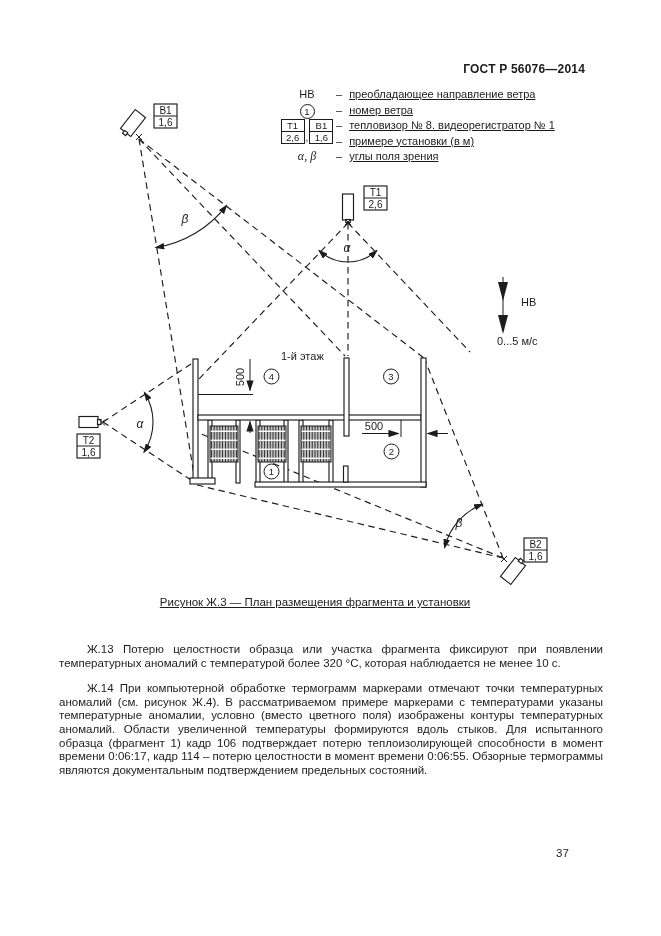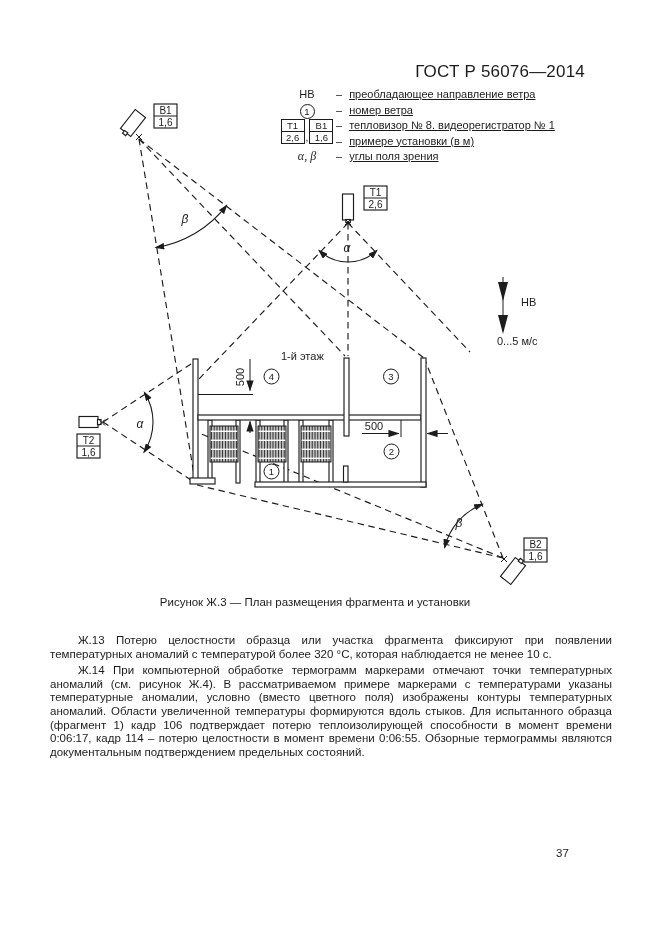--- a/index.html
+++ b/index.html
@@ -1,19 +1,19 @@
 <!DOCTYPE html>
 <html><head>
 <meta charset="utf-8">
 <style>
   html,body{margin:0;padding:0;background:#e8e8e8;}
   #page{position:relative;width:661px;height:936px;background:#ffffff;margin:0 auto;
         font-family:"Liberation Sans",sans-serif;color:#1c1c1c;overflow:hidden;}
   #doc-header{position:absolute;left:330px;top:62px;width:255px;text-align:right;
-        font-size:17px;font-weight:normal;letter-spacing:.2px;}
+        font-size:12px;font-weight:bold;letter-spacing:.2px;}
   
   .legend-row{position:absolute;left:278px;display:flex;align-items:flex-start;font-size:11px;line-height:13px;}
   .legend-sym{width:58px;display:flex;justify-content:center;align-items:flex-end;flex-shrink:0;}
   .ldash{margin:0 7px 0 0;}
   .legend-text{white-space:nowrap;text-decoration:underline;}
   .circ-num{display:inline-block;width:13px;height:13px;border:1px solid #1c1c1c;border-radius:50%;
         font-size:9.5px;line-height:13px;text-align:center;}
   .mbox{border:1px solid #1c1c1c;background:#fff;}
   .mbox div{width:22px;height:11px;line-height:11.5px;text-align:center;font-size:9.5px;}
   .mbox div + div{border-top:1px solid #1c1c1c;}
@@ -27,23 +27,23 @@
   .solid{stroke:#1c1c1c;stroke-width:1.15;fill:#fff;}
   .thin{stroke:#1c1c1c;stroke-width:1;fill:none;}
   .dash{stroke:#1c1c1c;stroke-width:1.15;fill:none;stroke-dasharray:6.5 4.5;}
   .arc{stroke:#1c1c1c;stroke-width:1.1;fill:none;}
   .xm{stroke:#1c1c1c;stroke-width:1;fill:none;}
   .gk{font-family:"DejaVu Sans",sans-serif;font-style:italic;font-size:12px;}
   .lbl{font-size:11px;}
   .boxlbl{font-size:10px;}
   .cnum{font-size:9.5px;}
   
-  #caption{position:absolute;left:0;top:595px;width:630px;text-align:center;font-size:11.5px;line-height:14px;}
+  #caption{position:absolute;left:0;top:595px;width:630px;text-align:center;font-size:11.5px;line-height:14px;text-decoration:underline;}
   #bodytext{position:absolute;left:47px;top:631px;width:568px;font-size:11.5px;line-height:13.6px;text-align:justify;}
-  #bodytext p{margin:3px;text-indent:28px;}
+  #bodytext p{margin:12px;text-indent:28px;}
   #page-num{position:absolute;left:556px;top:847px;width:30px;text-align:left;font-size:11.5px;}
 </style>
 </head>
 <body>
 
 <div id="page">
 
   <div id="doc-header">ГОСТ Р 56076—2014</div>
 
   <div class="legend-row" style="top:88px">

